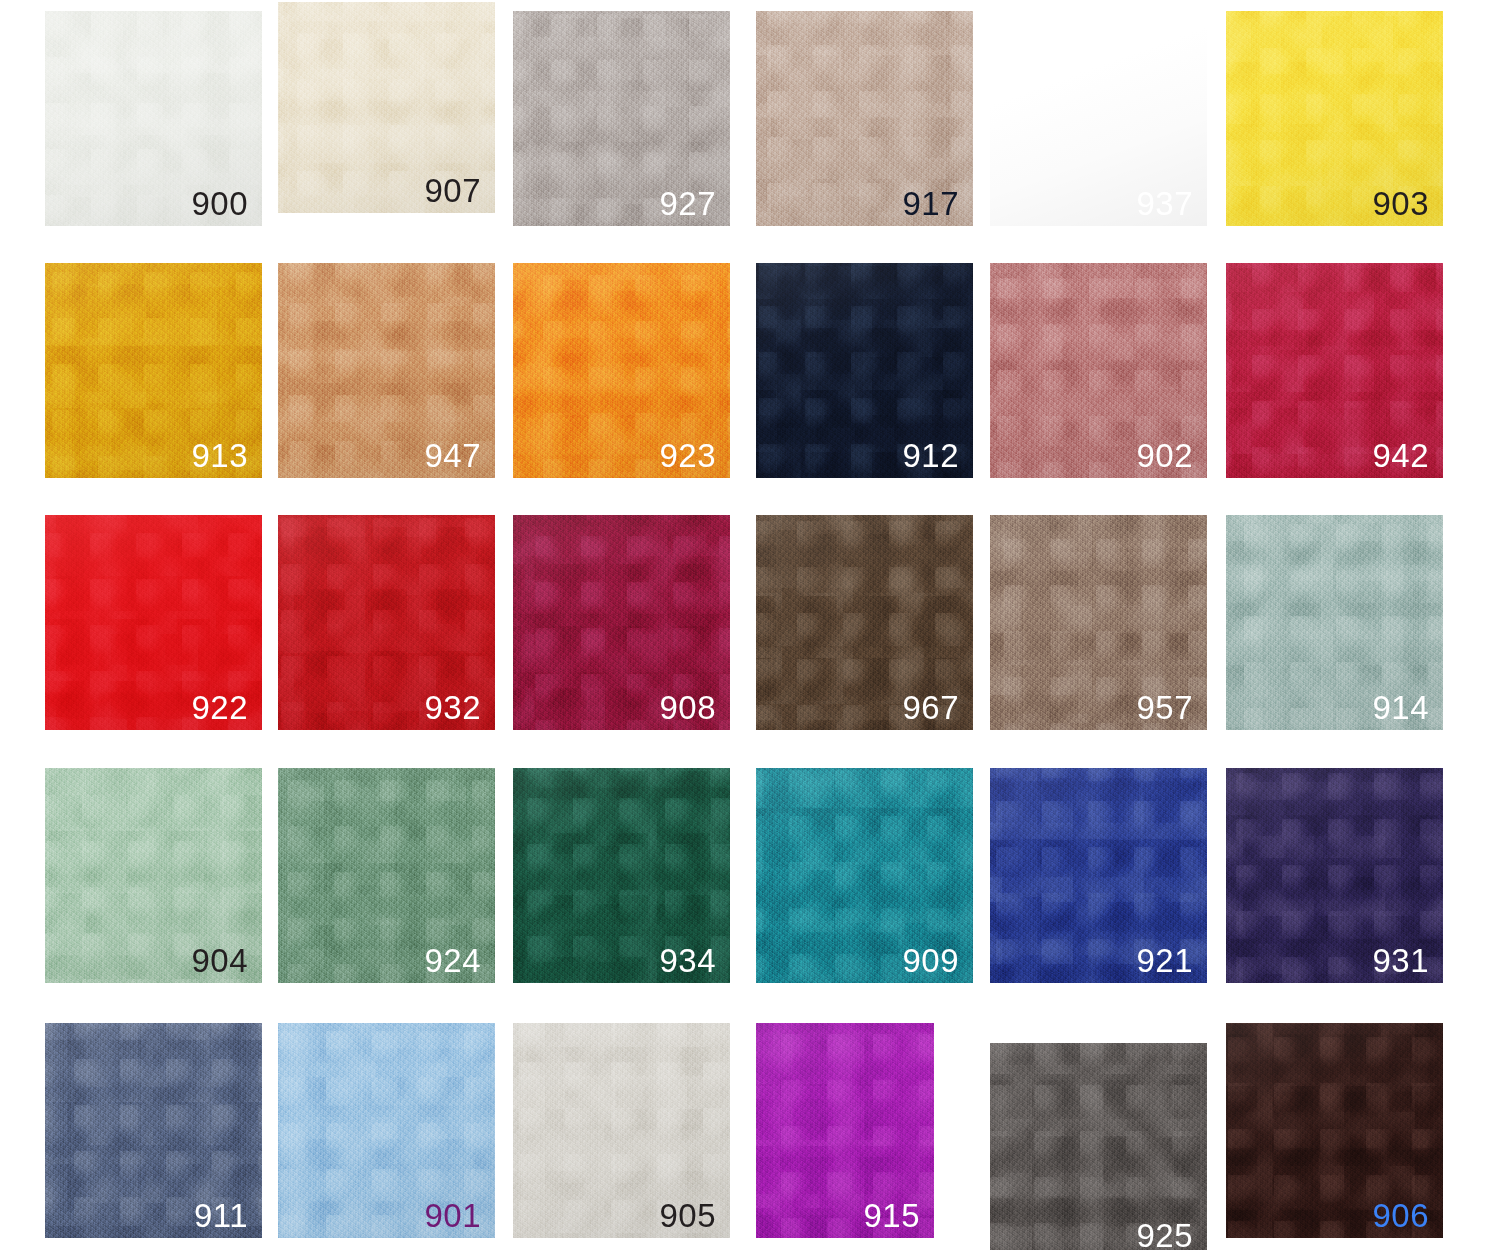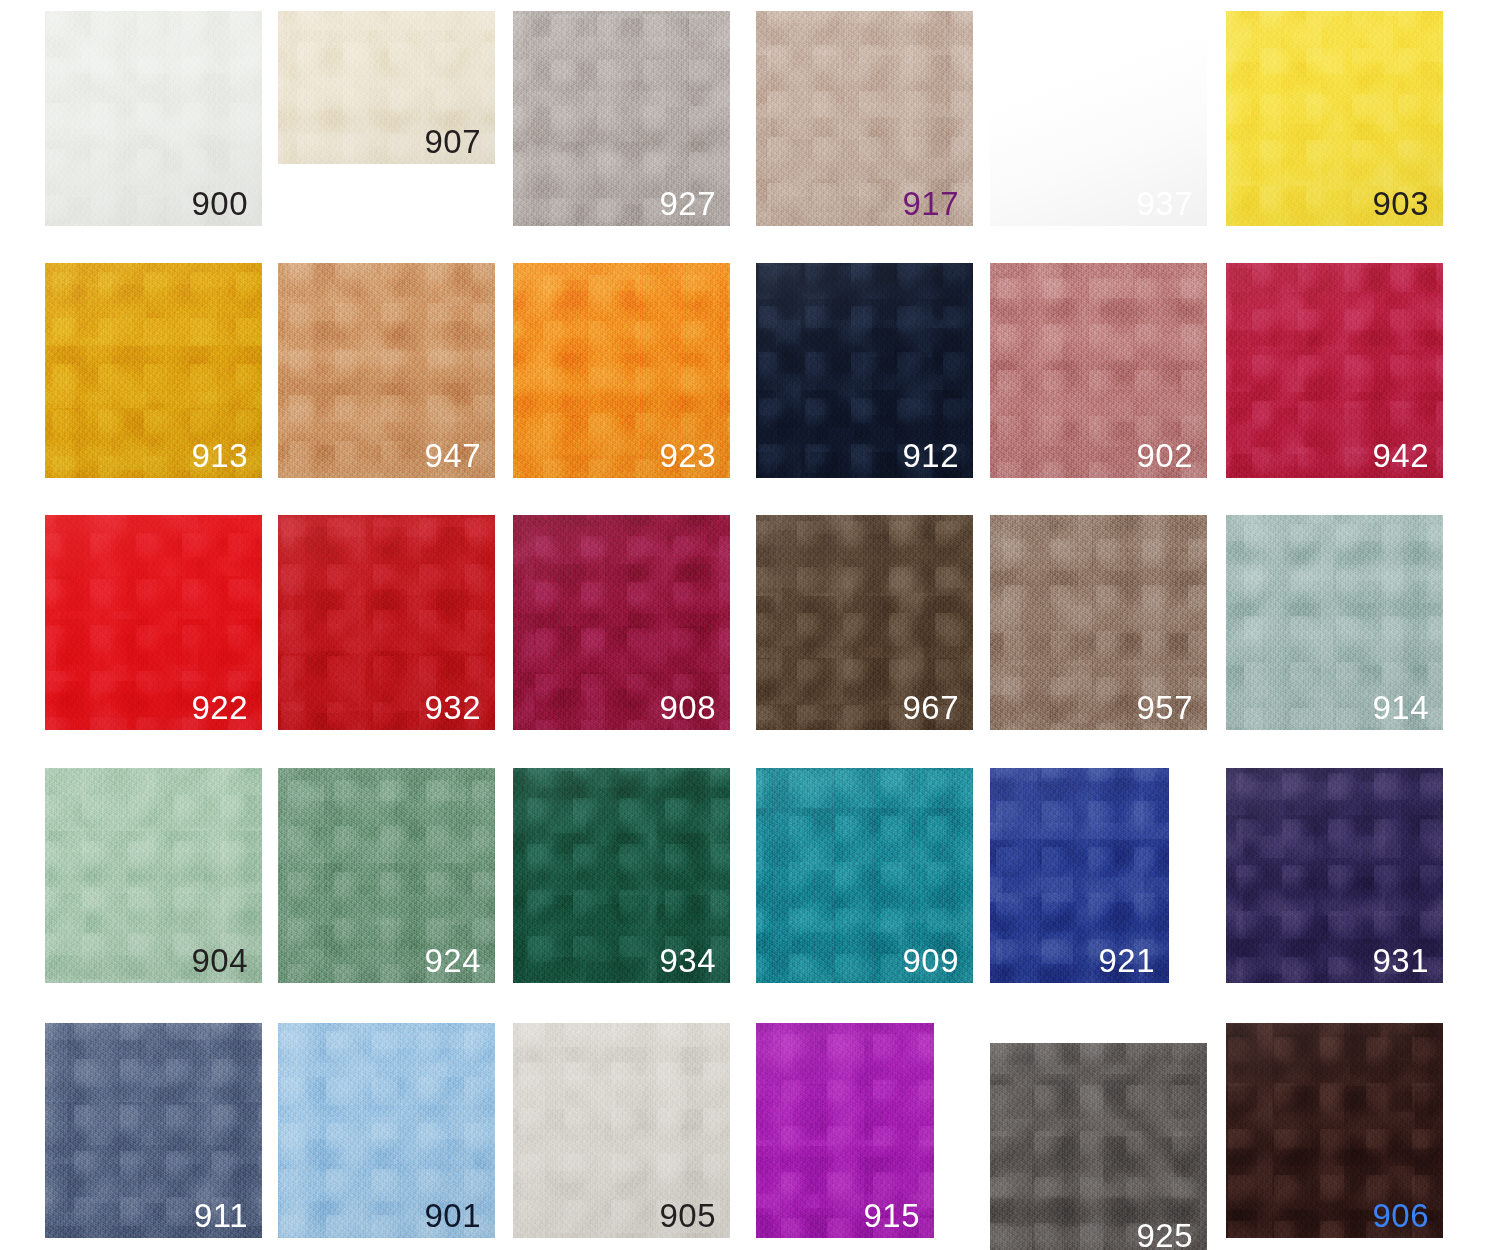--- a/index.html
+++ b/index.html
@@ -103,37 +103,37 @@
 </head>
 <body style="background: rgb(255, 255, 255);">
 
 <div id="swatch-grid">
     <div class="swatch dark-code" style="left: 45px; top: 11px; width: 217px; height: 215px; background: rgb(236, 238, 233);">
       <div class="tex" style="background-position: 0px 0px, 0px 0px, 0px 0px;"></div>
       <div class="tex2" style="background-position: 0px 0px, 0px 0px, 0px 0px, 0px 0px, 0px 0px, 0px 0px, 0px 0px;"></div>
       <div class="sheen"></div>
       <span class="code" style="color: rgb(35, 31, 32);">900</span>
     </div>
-    <div class="swatch dark-code" style="left: 278px; top: 11px; width: 217px; height: 153px; background: rgb(236, 228, 208);">
+    <div class="swatch dark-code" style="left: 278px; top: 2px; width: 217px; height: 211px; background: rgb(236, 228, 208);">
       <div class="tex" style="background-position: 13px 29px, 17px 11px, 23px 7px;"></div>
       <div class="tex2" style="background-position: 19px 31px, 7px 37px, 41px 13px, 5px 23px, 29px 17px, 11px 43px, 3px 19px;"></div>
       <div class="sheen"></div>
       <span class="code" style="color: rgb(35, 31, 32);">907</span>
     </div>
     <div class="swatch light-code" style="left: 513px; top: 11px; width: 217px; height: 215px; background: rgb(178, 170, 166);">
       <div class="tex" style="background-position: 26px 17px, 34px 22px, 15px 14px;"></div>
       <div class="tex2" style="background-position: 38px 3px, 14px 7px, 11px 26px, 10px 46px, 58px 34px, 22px 35px, 6px 38px;"></div>
       <div class="sheen"></div>
       <span class="code" style="color: rgb(255, 255, 255);">927</span>
     </div>
     <div class="swatch light-code" style="left: 756px; top: 11px; width: 217px; height: 215px; background: rgb(194, 171, 156);">
       <div class="tex" style="background-position: 2px 5px, 51px 33px, 7px 21px;"></div>
       <div class="tex2" style="background-position: 57px 34px, 21px 44px, 52px 39px, 15px 6px, 4px 51px, 33px 27px, 9px 12px;"></div>
       <div class="sheen"></div>
-      <span class="code" style="color: #701a75;">917</span>
+      <span class="code" style="color: #0f172a;">917</span>
     </div>
     <div class="swatch light-code" style="left: 990px; top: 11px; width: 217px; height: 215px;">
       <div class="tex" style="background-position: 15px 34px, 15px 44px, 30px 28px;"></div>
       <div class="tex2" style="background-position: 15px 6px, 28px 14px, 22px 52px, 20px 29px, 33px 68px, 5px 19px, 12px 31px;"></div>
       <div class="sheen"></div>
       <span class="code" style="color: rgb(255, 255, 255);">937</span>
     </div>
     <div class="swatch dark-code" style="left: 1226px; top: 11px; width: 217px; height: 215px; background: rgb(247, 223, 62);">
       <div class="tex" style="background-position: 28px 22px, 32px 8px, 22px 6px;"></div>
       <div class="tex2" style="background-position: 34px 37px, 35px 51px, 63px 8px, 25px 52px, 62px 12px, 16px 11px, 15px 5px;"></div>
@@ -229,21 +229,21 @@
       <div class="tex2" style="background-position: 14px 30px, 11px 3px, 39px 32px, 2px 19px, 82px 48px, 25px 44px, 5px 20px;"></div>
       <div class="sheen"></div>
       <span class="code" style="color: rgb(255, 255, 255);">934</span>
     </div>
     <div class="swatch light-code" style="left: 756px; top: 768px; width: 217px; height: 215px; background: rgb(23, 128, 143);">
       <div class="tex" style="background-position: 14px 35px, 39px 43px, 18px 2px;"></div>
       <div class="tex2" style="background-position: 33px 2px, 18px 40px, 9px 45px, 7px 42px, 28px 65px, 36px 36px, 8px 39px;"></div>
       <div class="sheen"></div>
       <span class="code" style="color: rgb(255, 255, 255);">909</span>
     </div>
-    <div class="swatch light-code" style="left: 990px; top: 768px; width: 179px; height: 215px; background: rgb(38, 56, 140);">
+    <div class="swatch light-code" style="left: 990px; top: 768px; width: 217px; height: 215px; background: rgb(38, 56, 140);">
       <div class="tex" style="background-position: 27px 23px, 3px 7px, 10px 9px;"></div>
       <div class="tex2" style="background-position: 52px 33px, 25px 10px, 50px 1px, 12px 2px, 57px 9px, 8px 28px, 11px 13px;"></div>
       <div class="sheen"></div>
       <span class="code" style="color: rgb(255, 255, 255);">921</span>
     </div>
     <div class="swatch light-code" style="left: 1226px; top: 768px; width: 217px; height: 215px; background: rgb(43, 34, 80);">
       <div class="tex" style="background-position: 3px 11px, 20px 18px, 2px 16px;"></div>
       <div class="tex2" style="background-position: 10px 5px, 32px 47px, 20px 14px, 17px 25px, 3px 26px, 19px 20px, 14px 32px;"></div>
       <div class="sheen"></div>
       <span class="code" style="color: rgb(255, 255, 255);">931</span>
@@ -251,21 +251,21 @@
     <div class="swatch light-code" style="left: 45px; top: 1023px; width: 217px; height: 215px; background: rgb(83, 97, 127);">
       <div class="tex" style="background-position: 16px 40px, 37px 29px, 25px 23px;"></div>
       <div class="tex2" style="background-position: 29px 36px, 39px 17px, 61px 27px, 22px 48px, 32px 43px, 30px 12px, 17px 6px;"></div>
       <div class="sheen"></div>
       <span class="code" style="color: rgb(255, 255, 255);">911</span>
     </div>
     <div class="swatch dark-code" style="left: 278px; top: 1023px; width: 217px; height: 215px; background: rgb(153, 194, 226);">
       <div class="tex" style="background-position: 29px 28px, 1px 40px, 17px 1px;"></div>
       <div class="tex2" style="background-position: 48px 8px, 3px 54px, 31px 40px, 27px 8px, 61px 60px, 2px 4px, 20px 25px;"></div>
       <div class="sheen"></div>
-      <span class="code" style="color: #0f172a;">901</span>
+      <span class="code" style="color: #701a75;">901</span>
     </div>
     <div class="swatch dark-code" style="left: 513px; top: 1023px; width: 217px; height: 215px; background: rgb(214, 211, 204);">
       <div class="tex" style="background-position: 5px 16px, 18px 4px, 9px 8px;"></div>
       <div class="tex2" style="background-position: 6px 39px, 10px 24px, 1px 53px, 32px 31px, 7px 4px, 13px 47px, 23px 44px;"></div>
       <div class="sheen"></div>
       <span class="code" style="color: rgb(35, 31, 32);">905</span>
     </div>
     <div class="swatch light-code" style="left: 756px; top: 1023px; width: 178px; height: 215px; background: #a21caf;">
       <div class="tex" style="background-position: 18px 4px, 35px 15px, 1px 15px;"></div>
       <div class="tex2" style="background-position: 25px 11px, 17px 61px, 42px 9px, 37px 54px, 36px 21px, 24px 39px, 26px 18px;"></div>

